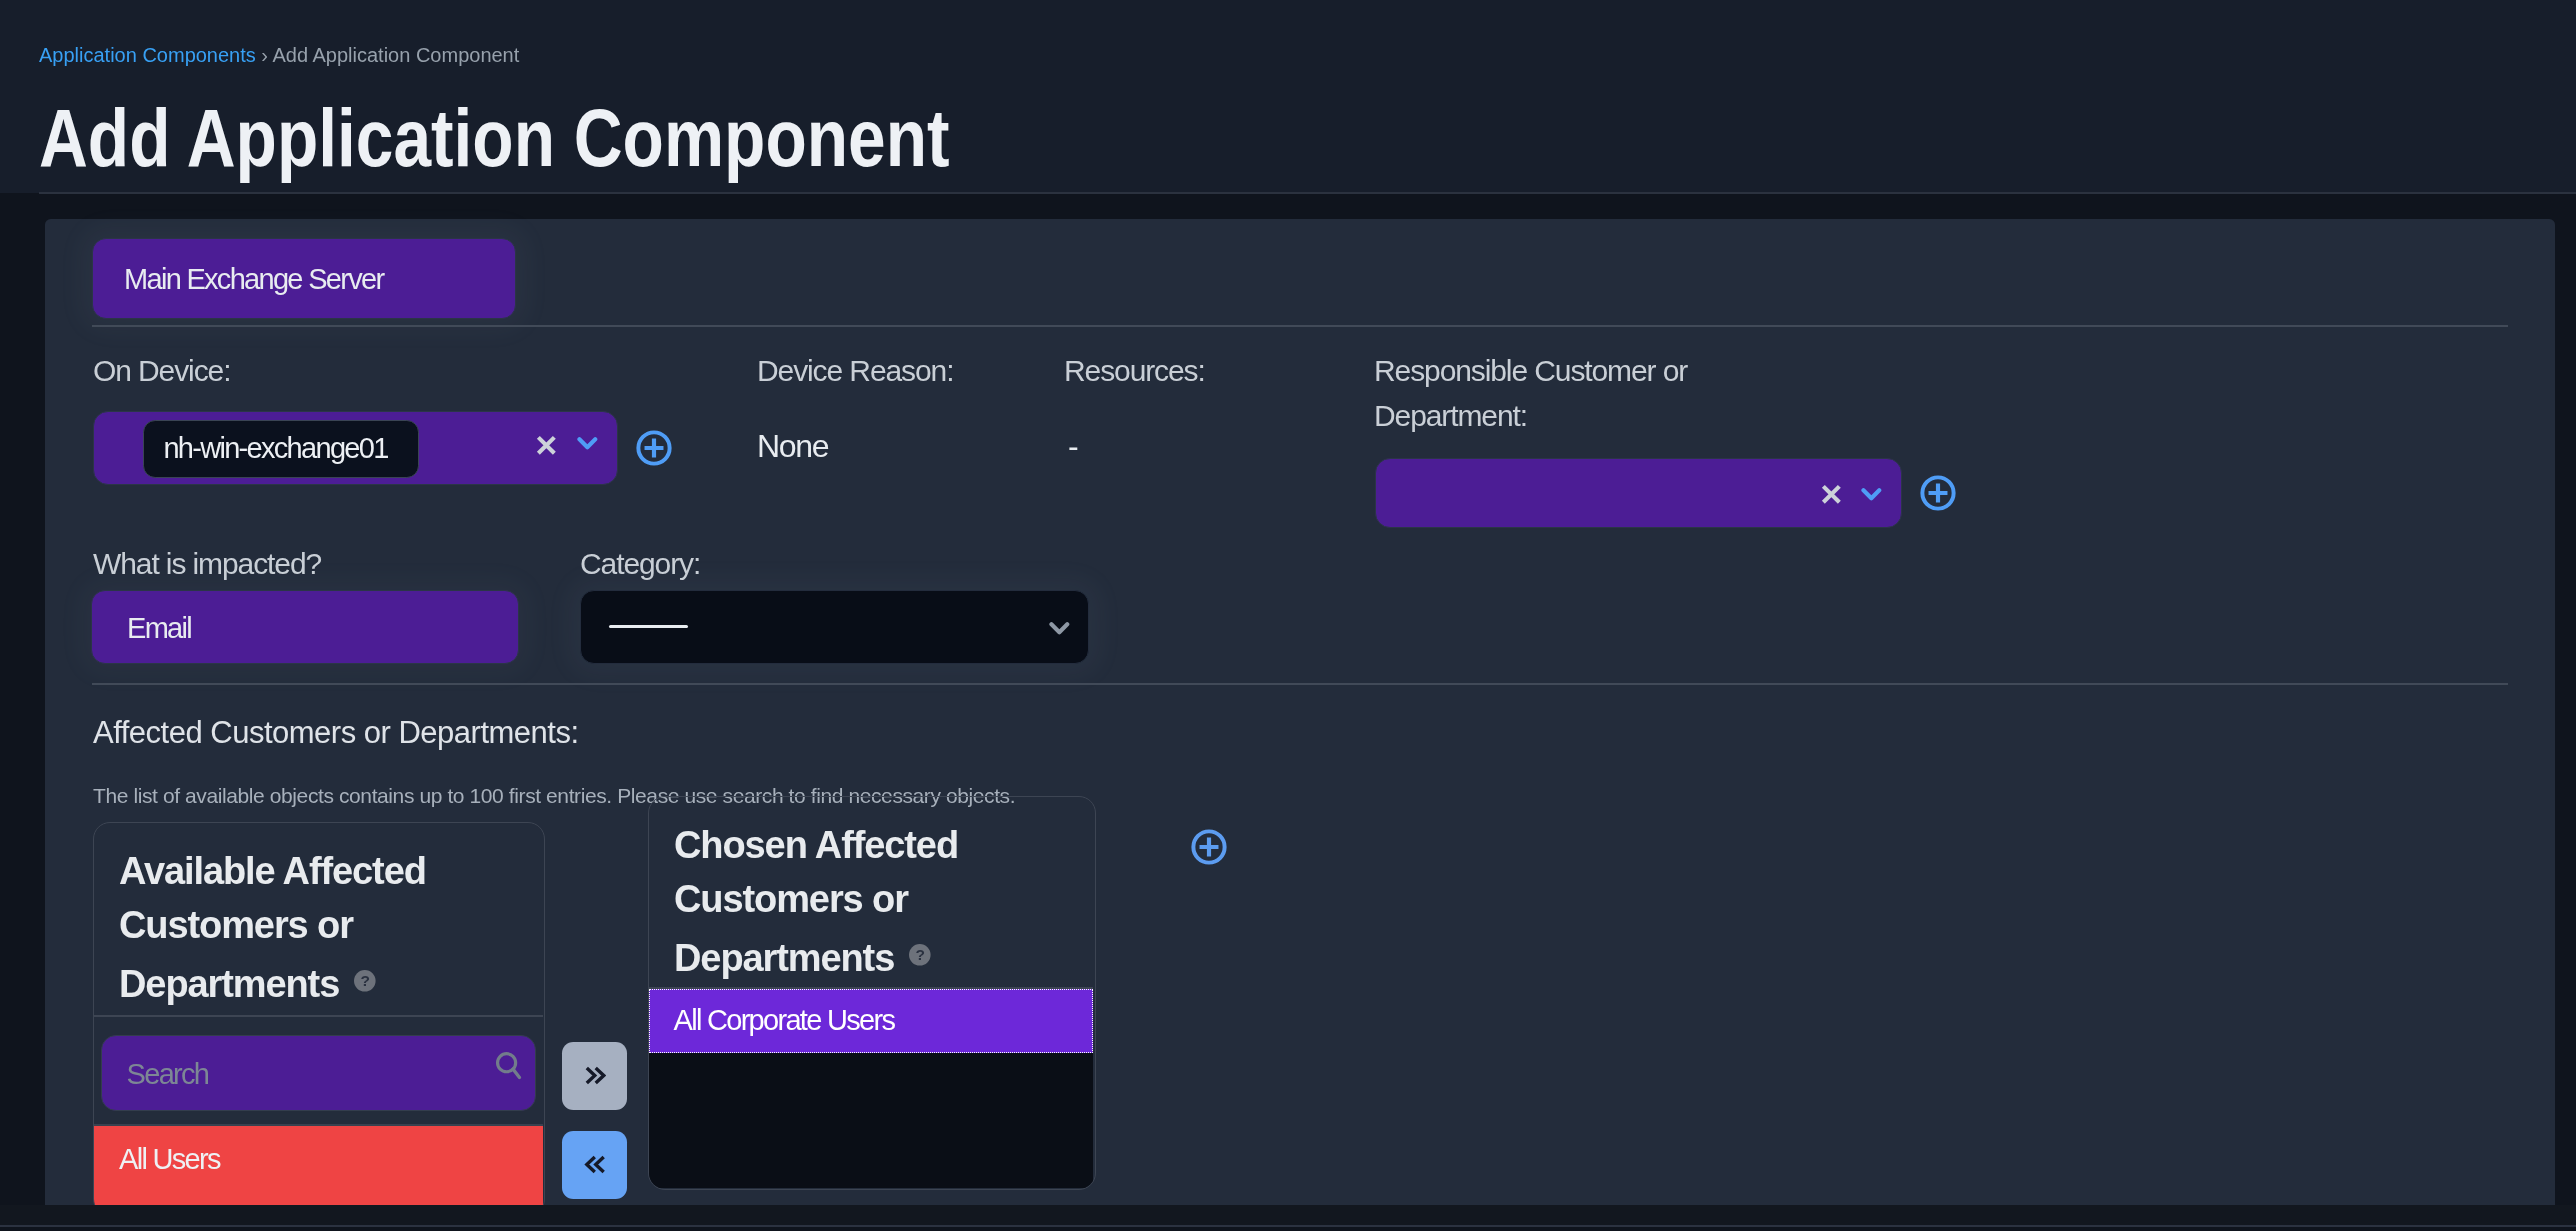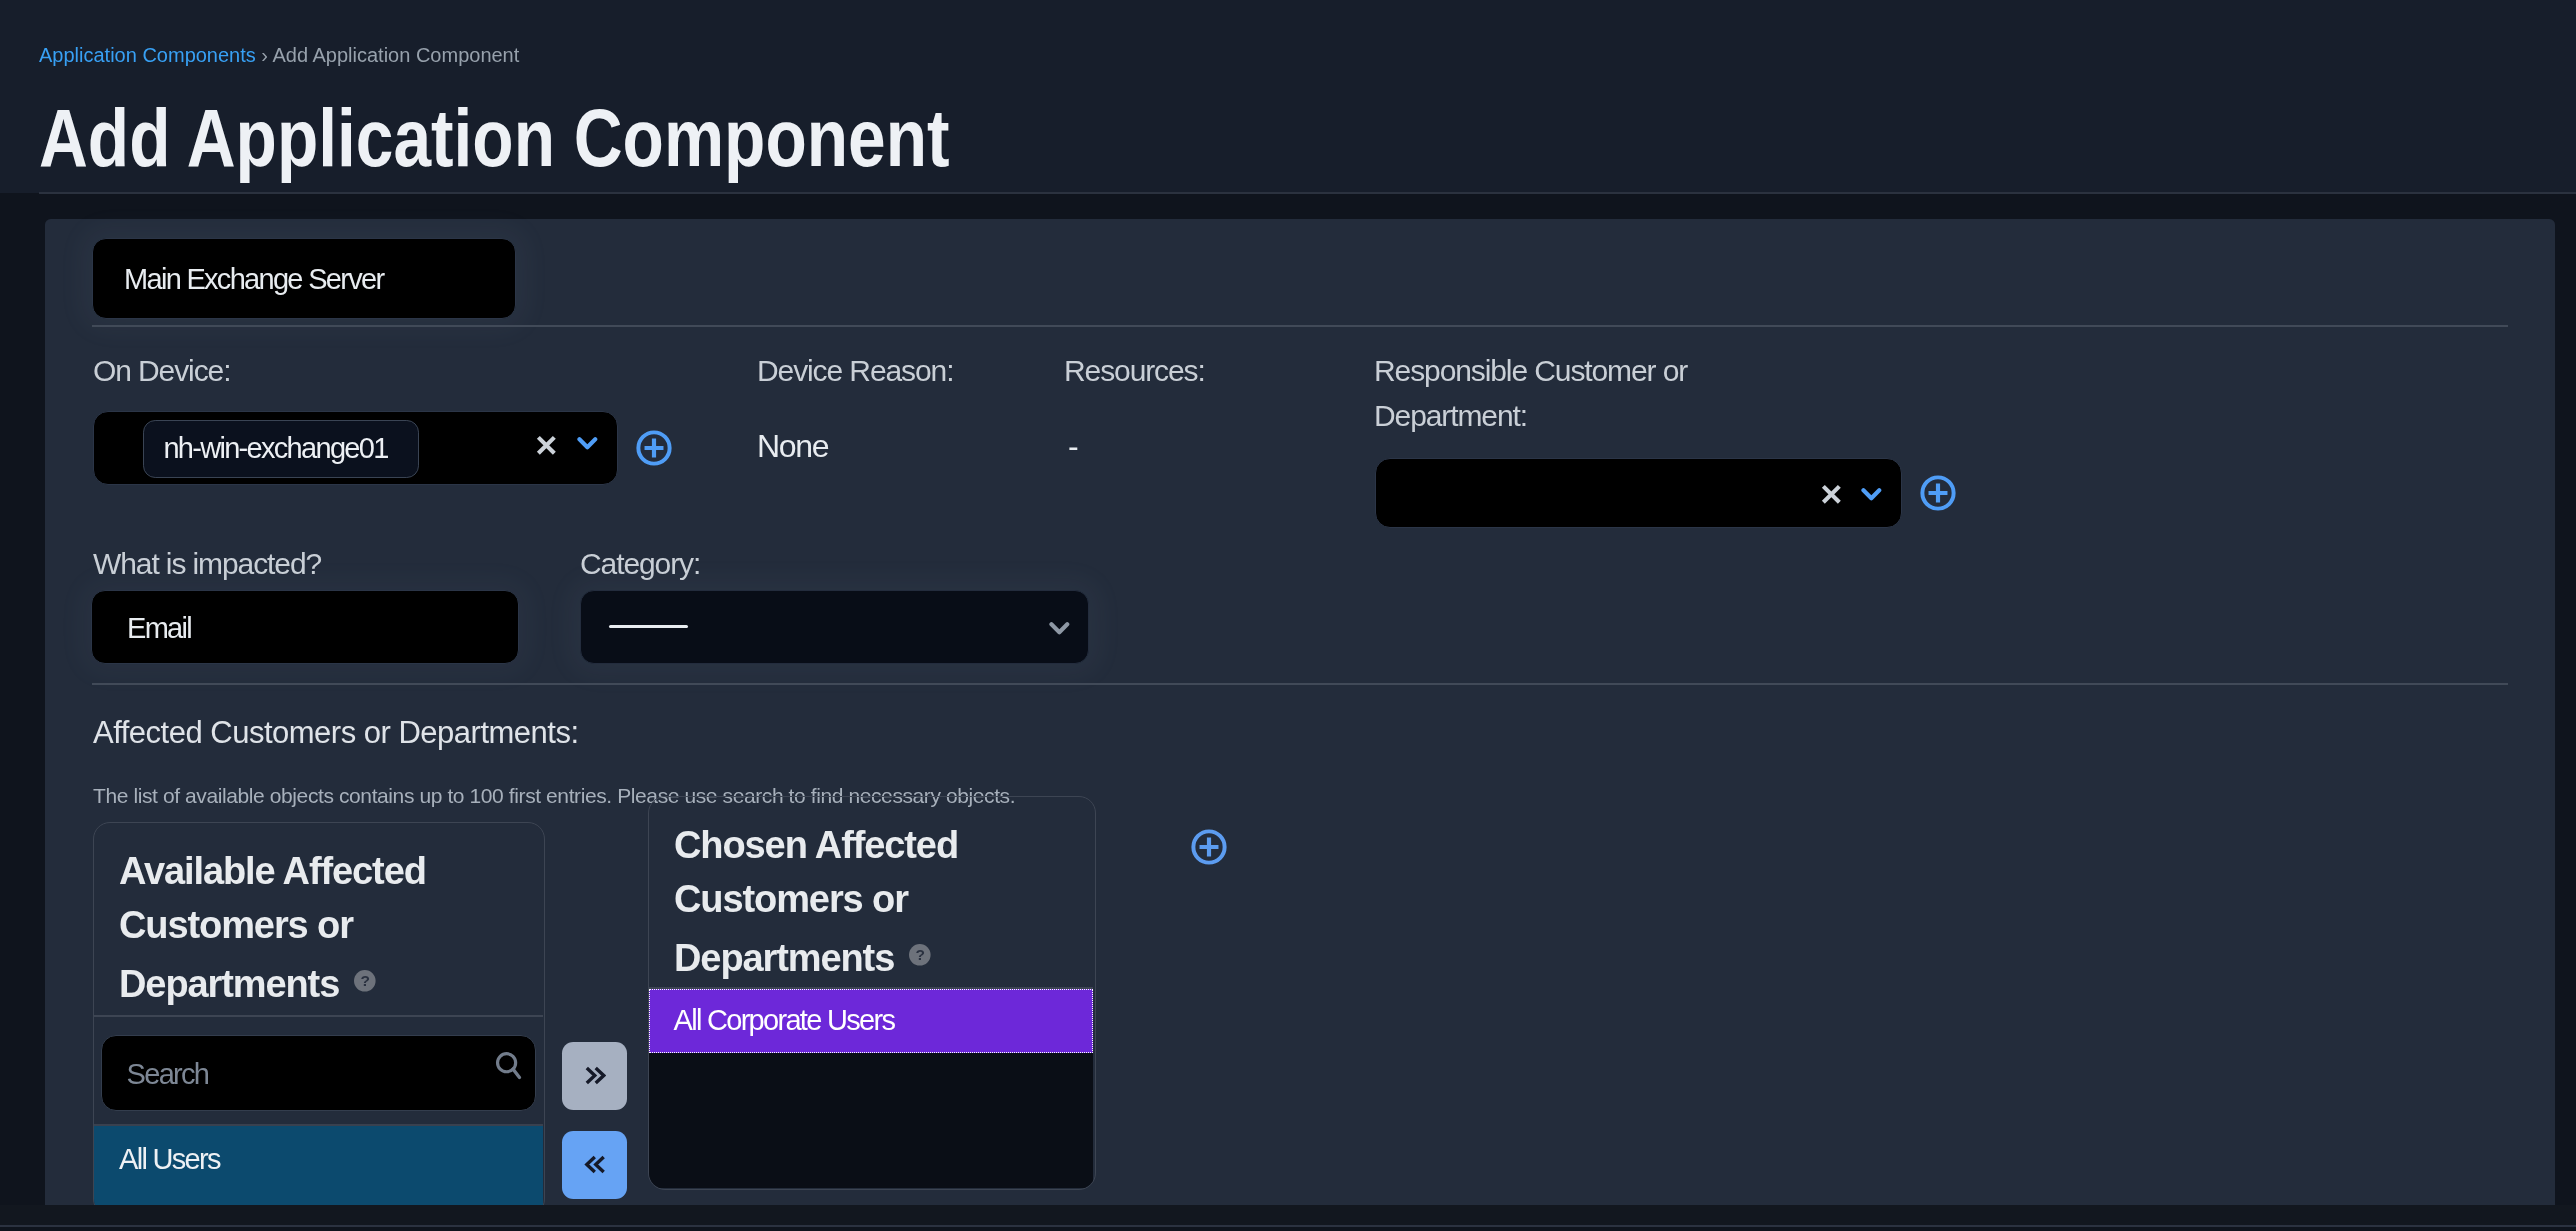--- a/index.html
+++ b/index.html
@@ -5,21 +5,21 @@
   * { margin:0; padding:0; box-sizing:border-box; }
   html,body { width:2576px; height:1232px; overflow:hidden; }
   body { background:#0f141d; font-family:"Liberation Sans", sans-serif; position:relative; }
   .abs { position:absolute; }
   .header { left:0; top:0; width:2576px; height:193px; background:#171e2b; }
   .hr-title { left:39px; top:192px; width:2537px; height:1.9px; background:#2b323f; }
   .crumb { left:39px; top:44px; font-size:20px; color:#97a1ac; }
   .crumb a { color:#38a0f4; text-decoration:none; }
   .title { left:39px; top:92px; font-size:81px; font-weight:bold; color:#eef1f5; transform:scaleX(0.835); transform-origin:left top; white-space:nowrap; }
   .panel { left:45px; top:219px; width:2510px; height:996px; background:#232c3b; border-radius:5.6px; }
-  .input { background:#000000; border:1.9px solid #2b3547; border-radius:14px; color:#e8ecf0; }
+  .input { background:#4c1d95; border:1.9px solid #2b3547; border-radius:14px; color:#e8ecf0; }
   .lbl { font-size:30px; letter-spacing:-1.1px; line-height:45px; color:#c9cfd6; }
   .vtxt { font-size:29px; letter-spacing:-1.7px; white-space:nowrap; }
   .pill { background:#0b111e; border:1.9px solid #3a4454; border-radius:12.2px; color:#edf0f4; font-size:30px; }
   .boxtitle { font-size:38px; font-weight:bold; color:#e8ebee; line-height:54px; letter-spacing:-1.1px; }
   .footer { left:0; top:1205px; width:2576px; height:26px; background:#12171f; }
   .footerline { left:0; top:1225px; width:2576px; height:1.9px; background:#2b3240; }
   .footerbot { left:0; top:1227px; width:2576px; height:6.6px; background:#0f141d; }
 </style>
 </head>
 <body>
@@ -94,21 +94,21 @@
         </svg></span></div>
     <div class="abs" style="left:0px; top:192px; width:449px; height:1.9px; background:#3d4553;"></div>
     <div class="abs input" style="left:6.6px; top:212px; width:435px; height:76px; border-radius:15px; border-color:#333d4d;">
       <div class="abs vtxt" style="left:25px; top:16px; line-height:45px; color:#7d8795;">Search</div>
       <svg class="abs" style="left:392px; top:14px;" width="28" height="32" viewBox="0 0 30 34">
         <circle cx="13.5" cy="13.5" r="9.7" stroke="#727c8b" stroke-width="3.4" fill="none"></circle>
         <path d="M20.3 20.3 L27.3 29.3" stroke="#727c8b" stroke-width="3.6" stroke-linecap="round"></path>
       </svg>
     </div>
     <div class="abs" style="left:0px; top:301px; width:449px; height:1.9px; background:#39414f;"></div>
-    <div class="abs" style="left:0px; top:303px; width:449px; height:94px; background:#0c4a6e;">
+    <div class="abs" style="left:0px; top:303px; width:449px; height:94px; background:#ef4444;">
       <div class="abs vtxt" style="left:25px; top:11.3px; line-height:45px; color:#eef1f4;">All Users</div>
     </div>
   </div>
 
   <div class="abs" style="left:562px; top:1042px; width:65px; height:68px; background:#a6b0c1; border-radius:11.3px;">
     <svg class="abs" style="left:21.6px; top:24.4px;" width="22.5" height="19" viewBox="0 0 24 20">
       <path d="M3 2 L11.5 10 L3 18 M12.5 2 L21 10 L12.5 18" stroke="#151928" stroke-width="3.6" fill="none"></path>
     </svg>
   </div>
   <div class="abs" style="left:562px; top:1131px; width:65px; height:68px; background:#66a3f4; border-radius:11.3px;">

